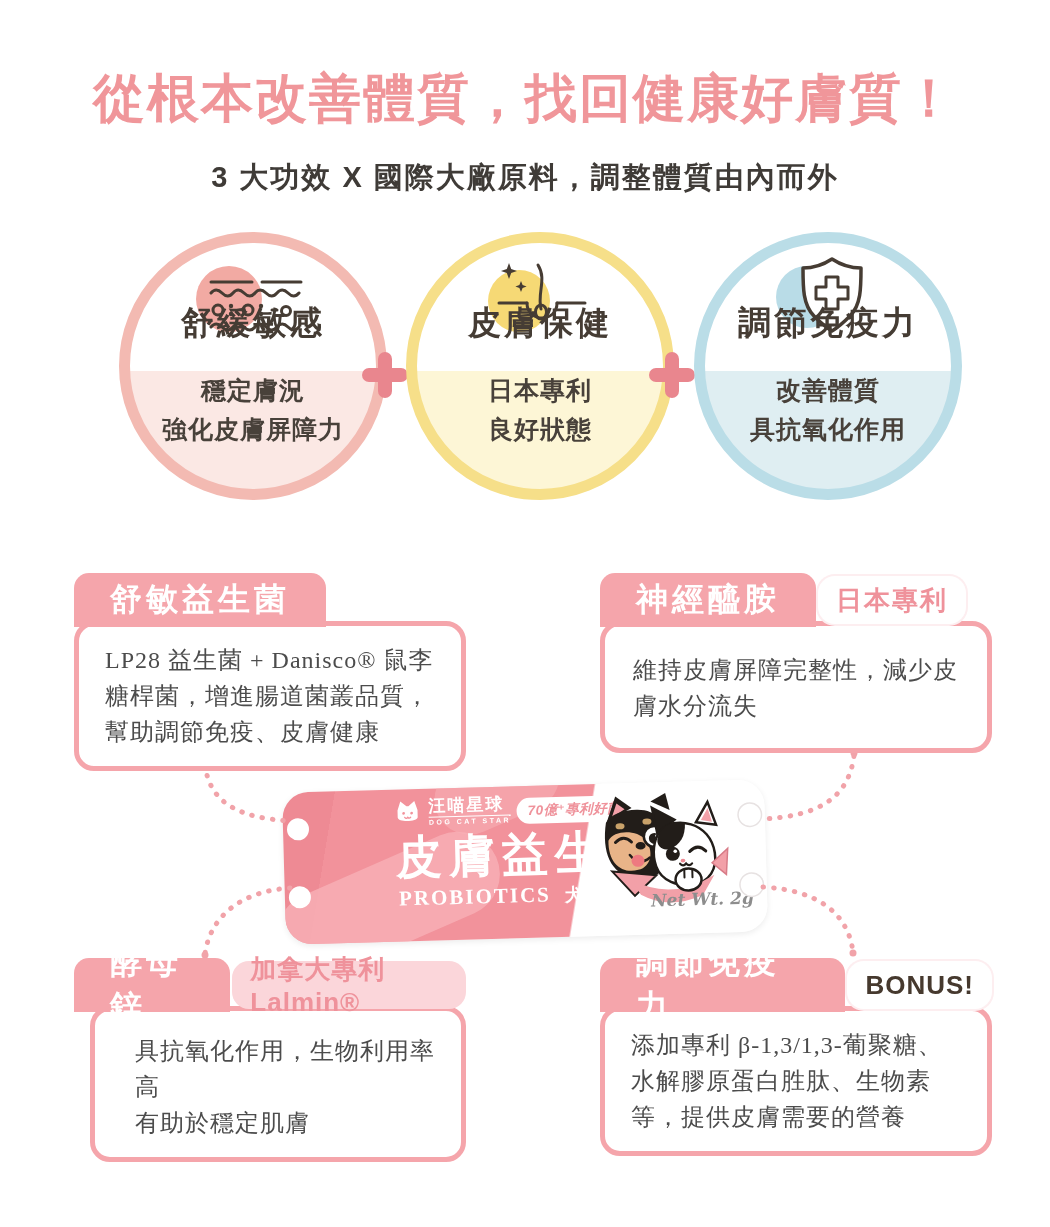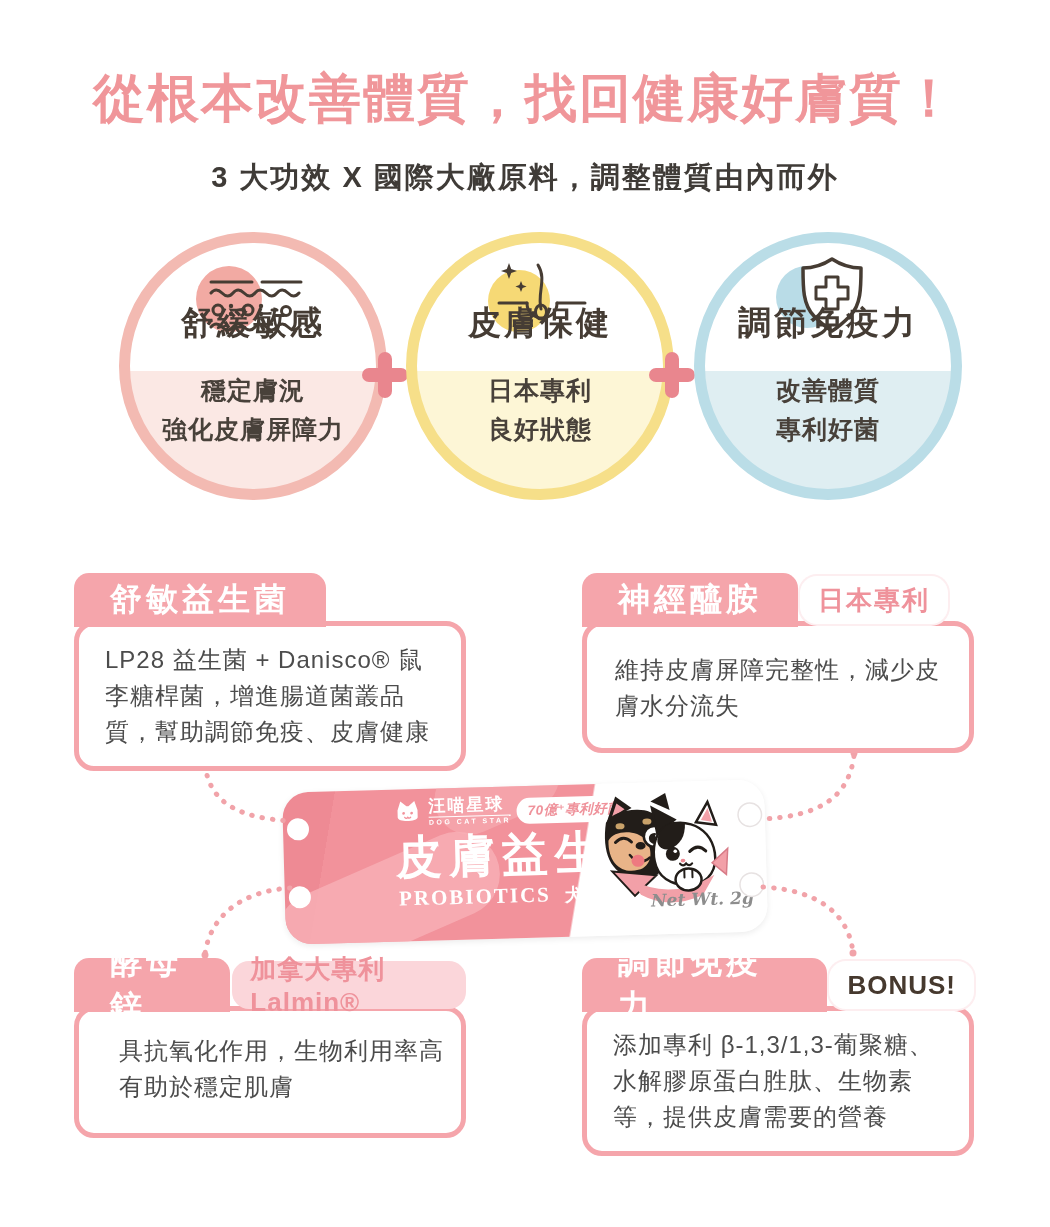--- a/index.html
+++ b/index.html
@@ -41,41 +41,41 @@
     font-size:25px;line-height:1.55;font-weight:600;letter-spacing:1px;color:#48413a;
   }
   .plus{position:absolute;top:352px;width:46px;height:46px;}
   .plus::before,.plus::after{content:"";position:absolute;background:var(--plus-pink);border-radius:8px;}
   .plus::before{left:16px;top:0;width:14px;height:46px;}
   .plus::after{left:0;top:16px;width:46px;height:14px;}
   .p1{left:362px;} .p2{left:649px;}
   
   .card{position:absolute;width:392px;}
   .card-r1{top:573px;} .card-r2{top:958px;}
-  .card-l{left:74px;} .card-rt{left:582px;}
+  .card-l{left:74px;} .card-rt{left:600px;}
   .card-head{display:flex;align-items:flex-start;position:relative;z-index:2;}
   .card-tab{
     height:54px;display:inline-flex;align-items:center;padding:0 36px;
     background:var(--card-pink);color:#fff;font-size:32px;font-weight:800;
     letter-spacing:4px;border-radius:15px 15px 0 0;
   }
   .card-badge{
     height:48px;margin-top:3px;margin-left:2px;display:inline-flex;align-items:center;
     padding:0 18px;border-radius:17px;font-size:26px;font-weight:800;letter-spacing:2px;
   }
   .badge-white{background:#fff;color:var(--badge-text-pink);box-shadow:0 0 0 2px #fdeef0;}
   .badge-lalmin{background:var(--badge-lalmin-bg);color:var(--badge-text-pink);letter-spacing:1px;}
   .badge-dark{background:#fff;color:var(--badge-bonus-text);letter-spacing:1px;box-shadow:0 0 0 2px #fdeef0;}
   .card-body{
     position:relative;z-index:1;margin-top:-6px;box-sizing:border-box;min-height:132px;
     background:#fff;border:5px solid var(--card-pink);border-radius:20px;
     padding:16px 26px;font-size:24px;line-height:1.5;letter-spacing:1px;
-    color:var(--body-text);white-space:pre-line;
-  }
-  .pad-lg{padding:22px 12px 16px 40px;}
+    color:var(--body-text);white-space:pre-line;font-family:Liberation Serif, serif;
+  }
+  .pad-lg{padding:22px 12px 16px 40px;margin-left:16px;}
   .pad-md{padding:26px 16px 16px 28px;}
   
   .sachet{
     position:absolute;left:284px;top:786px;width:482px;height:152px;border-radius:26px;
     background:linear-gradient(101deg,var(--sachet-pink-dark) 0 52px,var(--sachet-pink) 52px 61%,#fff 61.4%);
     transform:rotate(-1.6deg);overflow:hidden;box-shadow:0 2px 6px rgba(0,0,0,.08);
   }
   .patch{position:absolute;background:var(--sachet-patch);border-radius:45px;}
   .patch1{left:-14px;top:72px;width:235px;height:85px;transform:rotate(-22deg);opacity:.8;}
   .patch2{left:150px;top:-34px;width:130px;height:70px;transform:rotate(-22deg);opacity:.55;}
@@ -157,21 +157,21 @@
 
   <div class="plus p2"></div>
 
   <div class="circle c3">
     <span class="blob"></span>
     <svg class="licon" width="70" height="82" viewBox="0 0 70 82">
       <path d="M35,4 C44,10 55,13 64,13 C64,33 64,50 53,61 C47,67 40,73 35,76 C30,73 23,67 17,61 C6,50 6,33 6,13 C15,13 26,10 35,4 Z" fill="#fff" stroke="#463c33" stroke-width="3.5" stroke-linejoin="round"></path>
       <path d="M29,22 H41 V32 H51 V44 H41 V54 H29 V44 H19 V32 H29 Z" fill="none" stroke="#463c33" stroke-width="3" stroke-linejoin="round"></path>
     </svg>
     <div class="c-title">調節免疫力</div>
-    <div class="c-lines"><span>改善體質</span><br><span>專利好菌</span></div>
+    <div class="c-lines"><span>改善體質</span><br><span>具抗氧化作用</span></div>
   </div>
 
   <div class="card card-l card-r1">
     <div class="card-head">
       <span class="card-tab">舒敏益生菌</span>
     </div>
     <div class="card-body">LP28 益生菌 + Danisco® 鼠李糖桿菌，增進腸道菌叢品質，幫助調節免疫、皮膚健康</div>
   </div>
 
   <div class="card card-rt card-r1">

